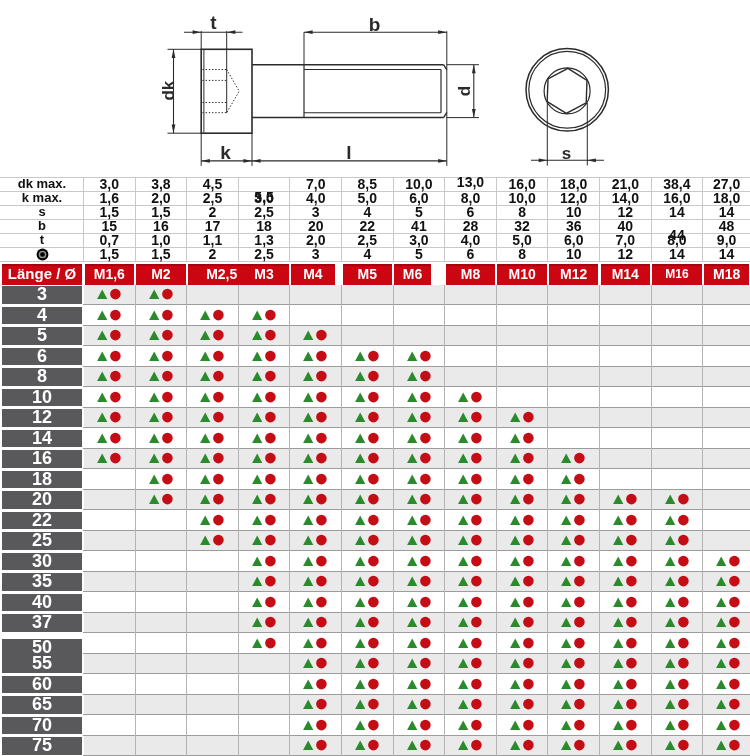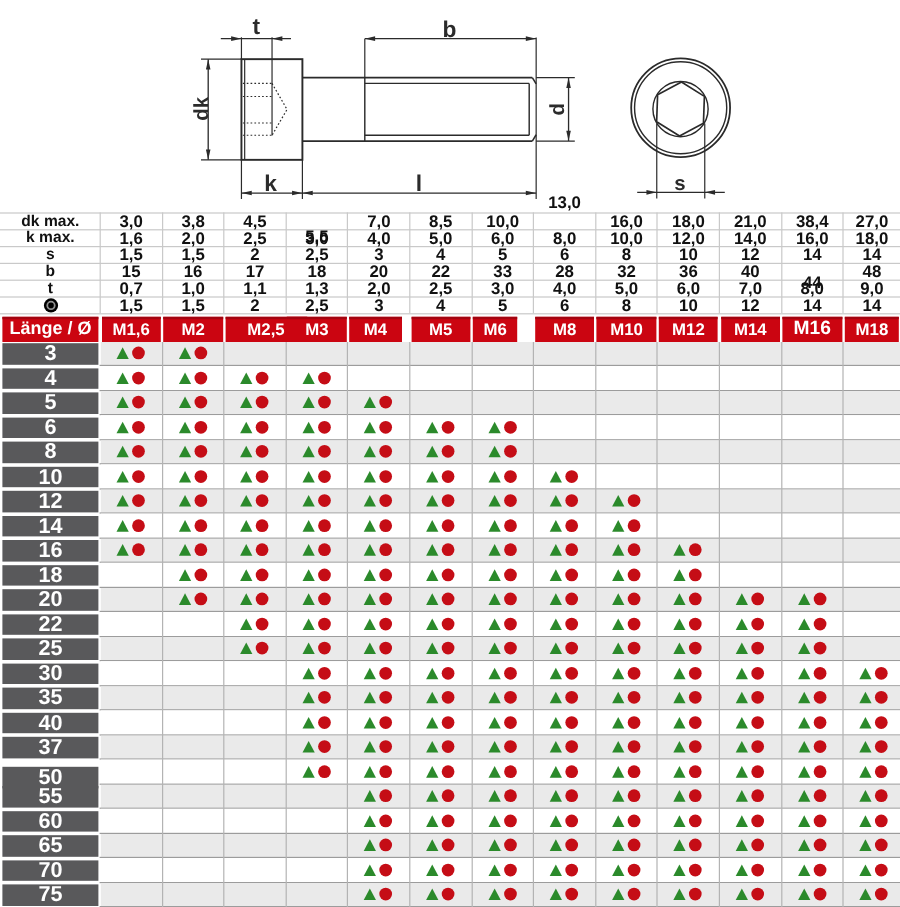--- a/index.html
+++ b/index.html
@@ -120,21 +120,21 @@
 <div class="a" style="left:702.2px;top:177.0px;width:1px;height:84.3px;background:#c9c9c9"></div>
 
 <div class="sc" style="left:2px;top:178.0px;width:80px;line-height:12.6px">dk max.</div>
 <div class="sv" style="left:84.0px;top:178.0px;width:50.6px;line-height:12.6px">3,0</div>
 <div class="sv" style="left:135.6px;top:178.0px;width:50.6px;line-height:12.6px">3,8</div>
 <div class="sv" style="left:187.2px;top:178.0px;width:50.6px;line-height:12.6px">4,5</div>
 <div class="sv" style="left:238.8px;top:191px;width:50.6px;line-height:12.6px">5,5</div>
 <div class="sv" style="left:290.4px;top:178.0px;width:50.6px;line-height:12.6px">7,0</div>
 <div class="sv" style="left:342.0px;top:178.0px;width:50.6px;line-height:12.6px">8,5</div>
 <div class="sv" style="left:393.6px;top:178.0px;width:50.6px;line-height:12.6px">10,0</div>
-<div class="sv" style="left:445.2px;top:162px;width:50.6px;line-height:12.6px">13,0</div>
+<div class="sv" style="left:445.2px;top:176px;width:50.6px;line-height:12.6px">13,0</div>
 <div class="sv" style="left:496.8px;top:178.0px;width:50.6px;line-height:12.6px">16,0</div>
 <div class="sv" style="left:548.4px;top:178.0px;width:50.6px;line-height:12.6px">18,0</div>
 <div class="sv" style="left:600.0px;top:178.0px;width:50.6px;line-height:12.6px">21,0</div>
 <div class="sv" style="left:651.6px;top:178.0px;width:50.6px;line-height:12.6px">38,4</div>
 <div class="sv" style="left:703.2px;top:178.0px;width:46.8px;line-height:12.6px">27,0</div>
 
 <div class="sc" style="left:2px;top:192.1px;width:80px;line-height:12.6px">k max.</div>
 <div class="sv" style="left:84.0px;top:192.1px;width:50.6px;line-height:12.6px">1,6</div>
 <div class="sv" style="left:135.6px;top:192.1px;width:50.6px;line-height:12.6px">2,0</div>
 <div class="sv" style="left:187.2px;top:192.1px;width:50.6px;line-height:12.6px">2,5</div>
@@ -164,21 +164,21 @@
 <div class="sv" style="left:651.6px;top:206.1px;width:50.6px;line-height:12.6px">14</div>
 <div class="sv" style="left:703.2px;top:206.1px;width:46.8px;line-height:12.6px">14</div>
 
 <div class="sc" style="left:2px;top:220.2px;width:80px;line-height:12.6px">b</div>
 <div class="sv" style="left:84.0px;top:220.2px;width:50.6px;line-height:12.6px">15</div>
 <div class="sv" style="left:135.6px;top:220.2px;width:50.6px;line-height:12.6px">16</div>
 <div class="sv" style="left:187.2px;top:220.2px;width:50.6px;line-height:12.6px">17</div>
 <div class="sv" style="left:238.8px;top:220.2px;width:50.6px;line-height:12.6px">18</div>
 <div class="sv" style="left:290.4px;top:220.2px;width:50.6px;line-height:12.6px">20</div>
 <div class="sv" style="left:342.0px;top:220.2px;width:50.6px;line-height:12.6px">22</div>
-<div class="sv" style="left:393.6px;top:220.2px;width:50.6px;line-height:12.6px">33</div>
+<div class="sv" style="left:393.6px;top:220.2px;width:50.6px;line-height:12.6px">41</div>
 <div class="sv" style="left:445.2px;top:220.2px;width:50.6px;line-height:12.6px">28</div>
 <div class="sv" style="left:496.8px;top:220.2px;width:50.6px;line-height:12.6px">32</div>
 <div class="sv" style="left:548.4px;top:220.2px;width:50.6px;line-height:12.6px">36</div>
 <div class="sv" style="left:600.0px;top:220.2px;width:50.6px;line-height:12.6px">40</div>
 <div class="sv" style="left:651.6px;top:229px;width:50.6px;line-height:12.6px">44</div>
 <div class="sv" style="left:703.2px;top:220.2px;width:46.8px;line-height:12.6px">48</div>
 
 <div class="sc" style="left:2px;top:234.2px;width:80px;line-height:12.6px">t</div>
 <div class="sv" style="left:84.0px;top:234.2px;width:50.6px;line-height:12.6px">0,7</div>
 <div class="sv" style="left:135.6px;top:234.2px;width:50.6px;line-height:12.6px">1,0</div>
@@ -229,21 +229,21 @@
 <div class="mh" style="left:394.1px;top:264px;width:37px;font-size:14px">M6</div>
 
 <div class="mh" style="left:445.7px;top:264px;width:49.6px;font-size:14px">M8</div>
 
 <div class="mh" style="left:497.3px;top:264px;width:49.6px;font-size:14px">M10</div>
 
 <div class="mh" style="left:548.9px;top:264px;width:49.6px;font-size:14px">M12</div>
 
 <div class="mh" style="left:600.5px;top:264px;width:49.6px;font-size:14px">M14</div>
 
-<div class="mh" style="left:652.1px;top:264px;width:49.6px;font-size:16px">M16</div>
+<div class="mh" style="left:652.1px;top:264px;width:49.6px;font-size:12px">M16</div>
 
 <div class="mh" style="left:703.7px;top:264px;width:45.8px;font-size:14px">M18</div>
 
 <div class="a" style="left:84px;top:284.5px;width:666px;height:19.5px;background:#eaeaea"></div>
 <div class="a" style="left:83px;top:304.0px;width:667px;height:1px;background:#9c9c9c"></div>
 
 <div class="len" style="left:2px;top:286.3px;width:80px;height:17.5px;line-height:17.5px">3</div>
 
 <svg class="sym" style="left:95.0px;top:287.3px">
     <polygon points="2.1,12.1 7.2,2.4 12.3,12.1" fill="#2b8a2b"></polygon>

